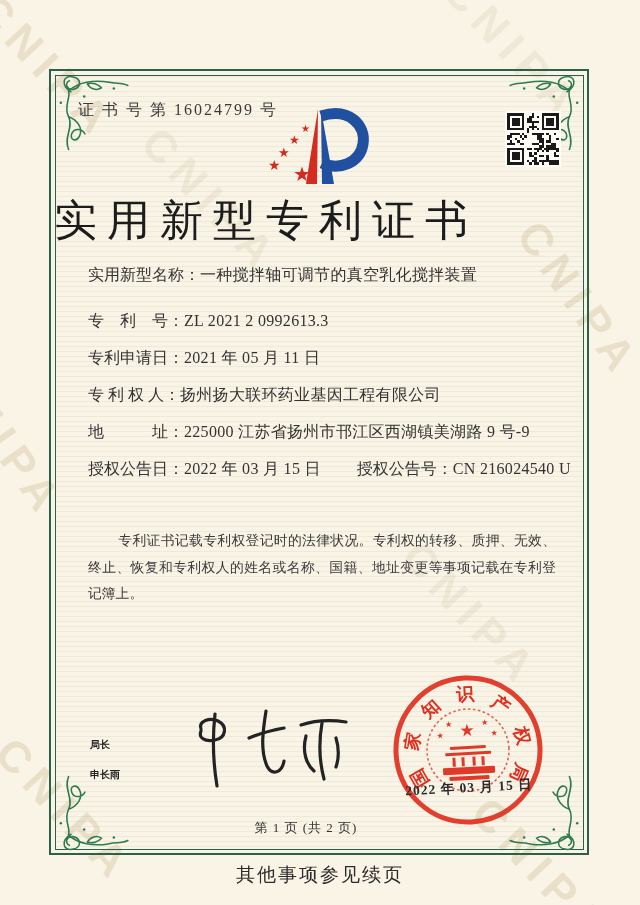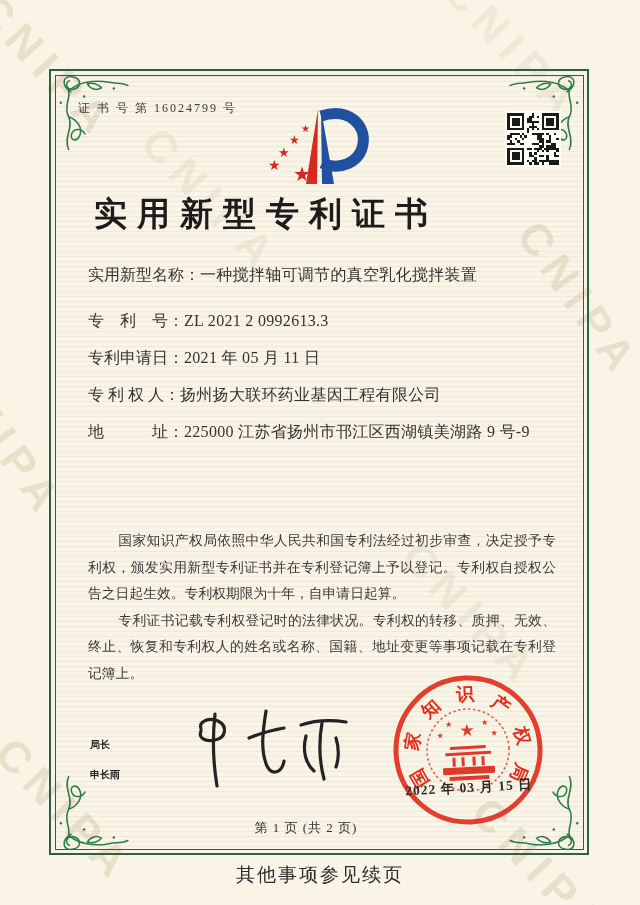--- a/index.html
+++ b/index.html
@@ -37,27 +37,27 @@
       rgba(0,0,0,0) 1px, rgba(0,0,0,0) 5px);
   }
   .flourish{position:absolute; z-index:3; width:78px; height:78px;}
   .fl-tl{left:53px;  top:73px;  transform:scale(1,-1);}
   .fl-tr{left:507px; top:73px;  transform:scale(-1,-1);}
   .fl-bl{left:53px;  top:775px;}
   .fl-br{left:507px; top:775px; transform:scale(-1,1);}
   
   .cert-number{
     position:absolute; z-index:4; left:78px; top:100px;
-    font-size:12px; letter-spacing:2px; color:#3a3a3a;
+    font-size:16px; letter-spacing:2px; color:#3a3a3a;
   }
   .logo{position:absolute; z-index:4; left:255px; top:102px; width:130px; height:88px;}
   .qr{position:absolute; z-index:4; left:505px; top:111px; width:56px; height:56px; background:#fdfcf7;}
   .title{
     position:absolute; z-index:4; left:0; top:192px; width:532px;
-    text-align:center; font-size:33px; font-weight:bold;
+    text-align:center; font-size:43px; font-weight:normal;
     letter-spacing:10px; color:#1c1c1c;
   }
   
   .fields{position:absolute; z-index:4; left:88px; top:256px; width:474px;}
   .row{height:37px; line-height:37px; font-size:16px; white-space:nowrap; color:#333;}
   .row.first{margin-bottom:9px;}
   .row .lab{color:#333;}
   .row .val{color:#333; letter-spacing:0.3px;}
   .grant .pair2{margin-left:36px;}
   
@@ -375,24 +375,26 @@
     </div>
     <div class="row">
       <span class="lab">专利申请日：</span><span class="val">2021 年 05 月 11 日</span>
     </div>
     <div class="row">
       <span class="lab">专 利 权 人：</span><span class="val">扬州扬大联环药业基因工程有限公司</span>
     </div>
     <div class="row">
       <span class="lab">地　　　址：</span><span class="val">225000 江苏省扬州市邗江区西湖镇美湖路 9 号-9</span>
     </div>
+    <div class="row grant">
+      <span class="lab">授权公告日：</span><span class="val">2022 年 03 月 15 日</span><span class="lab pair2">授权公告号：</span><span class="val">CN 216024540 U</span>
+    </div>
   </div>
 
   <div class="paras">
-    <p>国家知识产权局依照中华人民共和国专利法经过初步审查，决定授予专利权，颁发实用新型专利证书并在专利登记簿上予以登记。专利权自授权公告之日起生效。专利权期限为十年，自申请日起算。</p>
     <p>专利证书记载专利权登记时的法律状况。专利权的转移、质押、无效、终止、恢复和专利权人的姓名或名称、国籍、地址变更等事项记载在专利登记簿上。</p>
   </div>
 
   <div class="signer">
     <div>局长</div>
     <div>申长雨</div>
   </div>
 
   <svg class="signature" viewBox="0 0 170 100" fill="none" stroke="#232323" stroke-width="3.2" stroke-linecap="round">
     <path d="M30,16 C28,34 27,58 32,88"></path>

